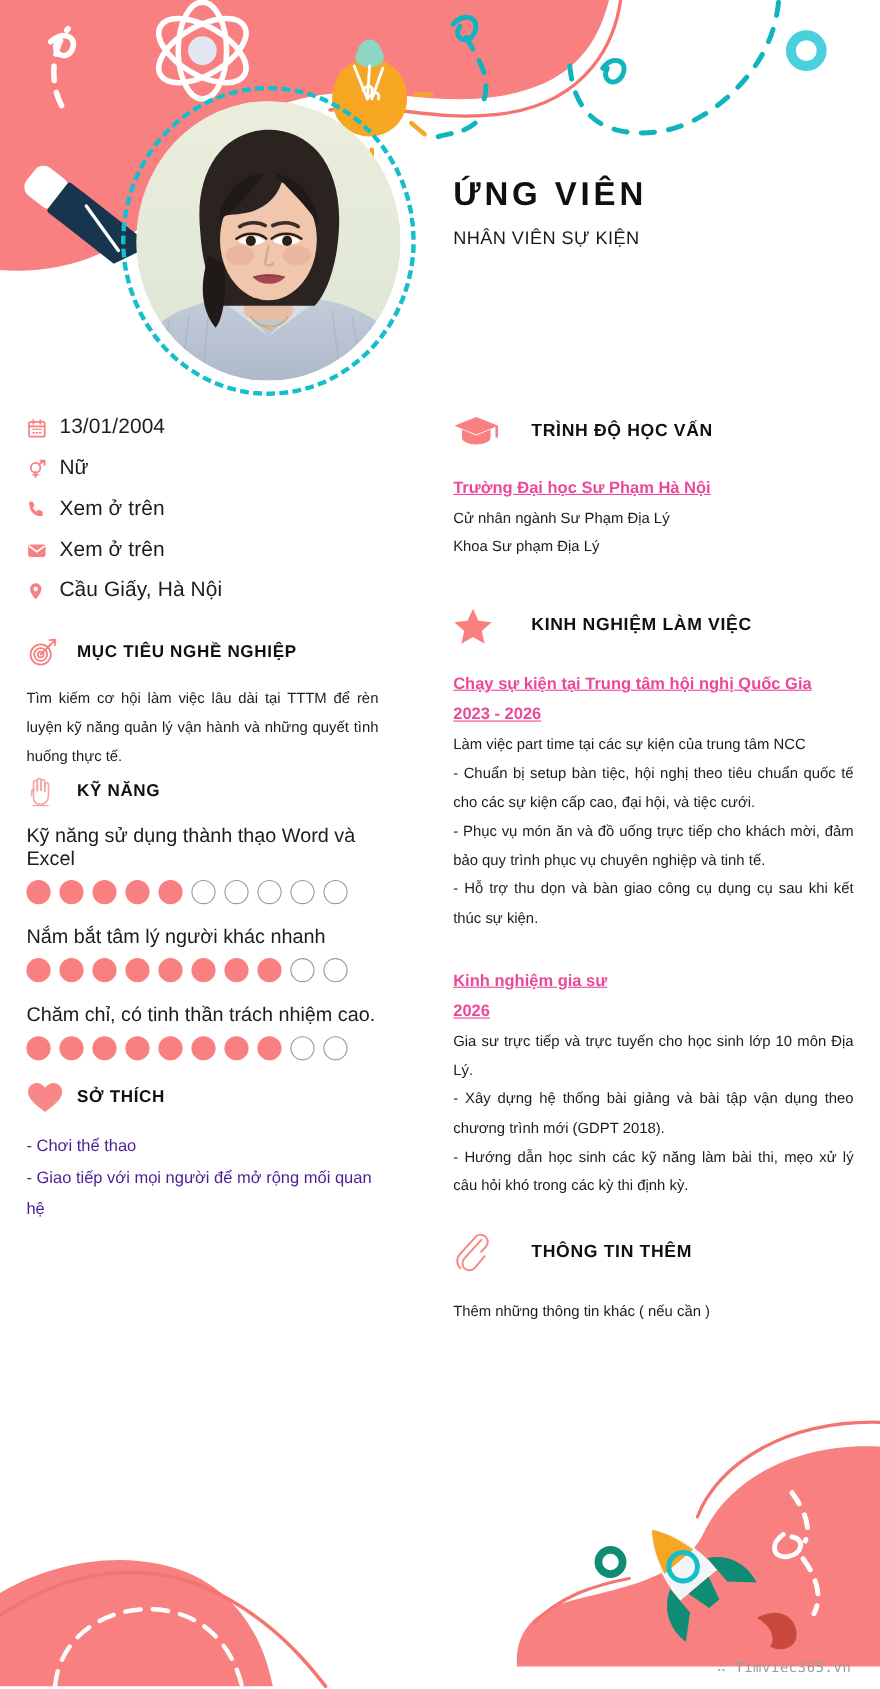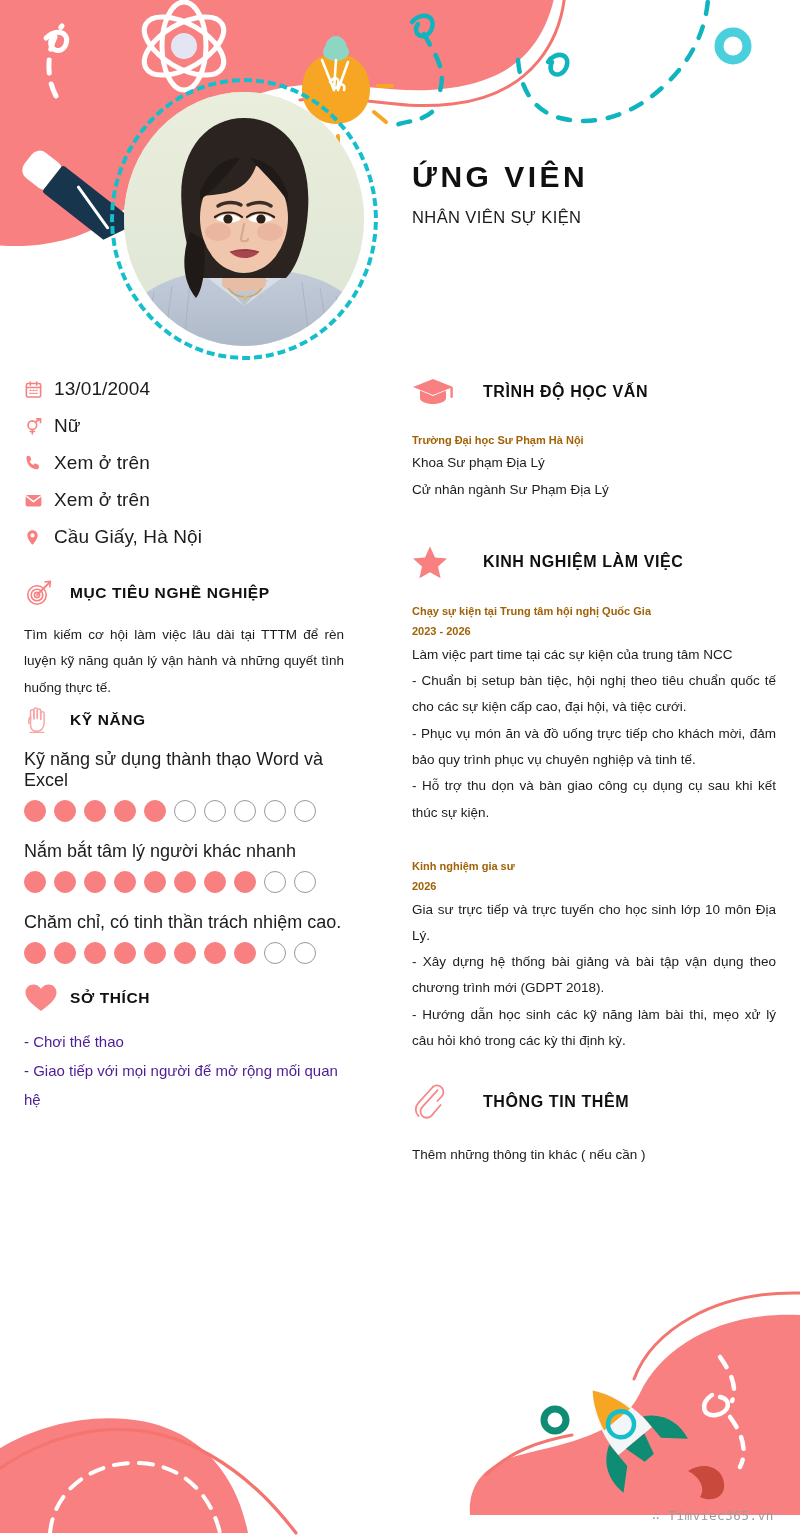--- a/index.html
+++ b/index.html
@@ -170,24 +170,25 @@
 
   .hobby-p {
     font-size: 15px;
     line-height: 1.95;
     color: #4c1d95;
   }
 
   
   .entry { margin-bottom: 30px; }
   .entry-title {
-    font-size: 11px;
+    font-size: 15px;
     font-weight: bold;
-    color: #a16207;
+    color: #ec4899;
     line-height: 1.85;
+    text-decoration: underline;
   }
   .entry-sub {
     font-size: 13.5px;
     color: #1c1c1c;
     line-height: 1.95;
   }
   .entry-line {
     font-size: 13.5px;
     color: #1c1c1c;
     line-height: 1.95;
@@ -507,22 +508,22 @@
           <path d="M21 3 L41 11 L21 19 L1 11 Z" fill="#F98080"></path>
           <path d="M8 14.5 V22 C8 25.6 14 28 21 28 C28 28 34 25.6 34 22 V14.5 L21 20 Z" fill="#F98080"></path>
           <rect x="38.4" y="11" width="2.4" height="11" rx="1.2" fill="#F98080"></rect>
         </svg>
       </span>
       <span class="sec-title">TRÌNH ĐỘ HỌC VẤN</span>
     </div>
 
     <div class="edu-block">
       <div class="entry-title">Trường Đại học Sư Phạm Hà Nội</div>
+      <div class="entry-sub">Cử nhân ngành Sư Phạm Địa Lý</div>
       <div class="entry-sub">Khoa Sư phạm Địa Lý</div>
-      <div class="entry-sub">Cử nhân ngành Sư Phạm Địa Lý</div>
     </div>
 
     <div class="sec-head">
       <span class="sec-ico">
         <svg width="36" height="34" viewBox="0 0 36 34" fill="#F98080">
           <path d="M18 1.5 L23 12.4 L35 13.6 L26 21.6 L28.6 33.2 L18 27.2 L7.4 33.2 L10 21.6 L1 13.6 L13 12.4 Z"></path>
         </svg>
       </span>
       <span class="sec-title">KINH NGHIỆM LÀM VIỆC</span>
     </div>

